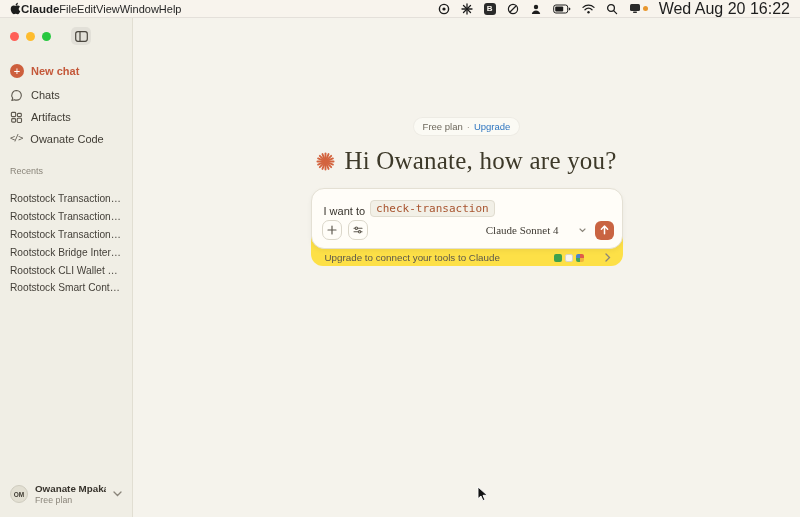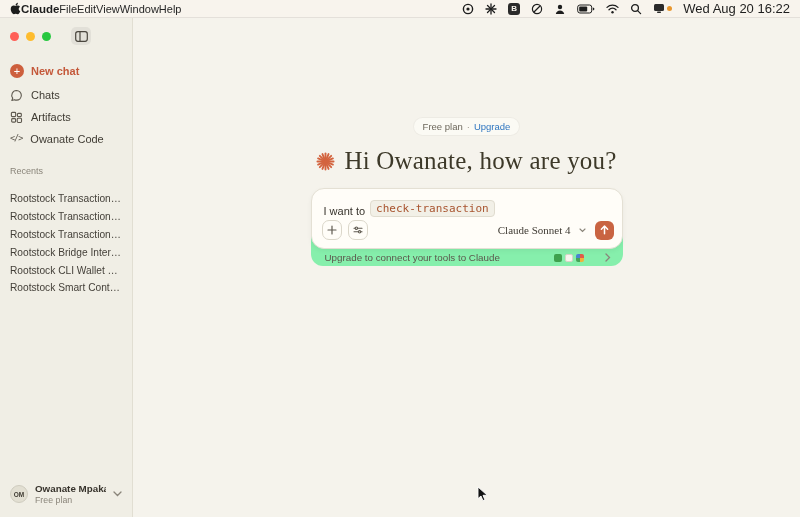--- a/index.html
+++ b/index.html
@@ -8,21 +8,21 @@
 
   
   .menubar { height:18px; background:#f8f4ed; border-bottom:1px solid rgba(0,0,0,.08);
              display:flex; align-items:center; justify-content:space-between; padding:0 10px; }
   .mb-left { display:flex; align-items:center; }
   .mb-left .apple { display:flex; align-items:center; }
   .mb-app { font-weight:bold; font-size:11.5px; color:#1d1d1d; }
   .mb-item { font-size:11px; color:#262626; }
   .mb-right { display:flex; align-items:center; gap:11px; }
   .mb-right svg { display:block; }
-  .mb-clock { font-size:13px; color:#1d1d1d; white-space:nowrap; }
+  .mb-clock { font-size:16px; color:#1d1d1d; white-space:nowrap; }
   .b-app { width:12px; height:12px; background:#2a2a2a; border-radius:3px; color:#f8f4ed;
            font-size:8px; font-weight:bold; display:flex; align-items:center; justify-content:center; }
   .display-wrap { display:flex; align-items:center; gap:2px; }
   .notif-dot { width:5px; height:5px; border-radius:50%; background:#e8972e; }
 
   
   .app { display:flex; height:499px; }
 
   
   .sidebar { width:133px; background:#f0eee5; border-right:1px solid #e1ded2;
@@ -66,26 +66,26 @@
   .composer { margin-top:13px; position:relative; }
   .card { position:relative; z-index:2; background:#fffdf8; border:1px solid #e4e0d4; border-radius:13px;
           height:61px; box-shadow:0 2px 5px rgba(0,0,0,.05); padding:11px 12px; }
   .prompt-line { display:flex; align-items:flex-end; gap:5px; font-size:11px; color:#37332c; }
   .code-chip { font-family:"DejaVu Sans Mono", monospace; font-size:11px; color:#a8542f;
                background:#f2f0e7; border:1px solid #e0dccf; border-radius:4px; padding:1px 5px; }
   .card-bottom { position:absolute; left:10px; right:8px; bottom:8px; display:flex; align-items:center; }
   .tool-btn { width:20px; height:20px; border:1px solid #dbd7ca; border-radius:7px; background:transparent;
               display:flex; align-items:center; justify-content:center; color:#5f5a50; margin-right:6px; }
   .card-bottom .grow { flex:1; }
-  .model-select { display:flex; align-items:center; gap:8px; margin-right:9px;
+  .model-select { display:flex; align-items:center; gap:20px; margin-right:9px;
                   font-family:"Liberation Serif", serif; font-size:11px; color:#3f3b33; }
   .send-btn { width:19px; height:19px; border:none; border-radius:6px; background:#c96442;
               display:flex; align-items:center; justify-content:center; }
 
-  .banner { position:relative; z-index:1; margin-top:-13px; background:#86efac; border-radius:0 0 12px 12px;
+  .banner { position:relative; z-index:1; margin-top:-13px; background:#fde047; border-radius:0 0 12px 12px;
             padding:16px 12px 3px 14px; display:flex; align-items:center;gap:16px; }
   .banner-text { font-size:9.8px; color:#5b564c; flex:1; }
   .banner-icons { display:flex; gap:3px; align-items:center; margin-right:5px; }
   .mini-app { width:8px; height:8px; border-radius:2px; }
   .mini-app.green { background:#3fa14e; }
   .mini-app.light { background:#f7f5ee; border:1px solid #d8d4c7; }
   .mini-app.multi { background:conic-gradient(#e05c49 0 25%, #f0b23c 0 50%, #46a456 0 75%, #4a84d0 0); }
   .banner-chevron { color:#8a857a; }
 
   .cursor { position:absolute; left:477px; top:486px; z-index:50; }

